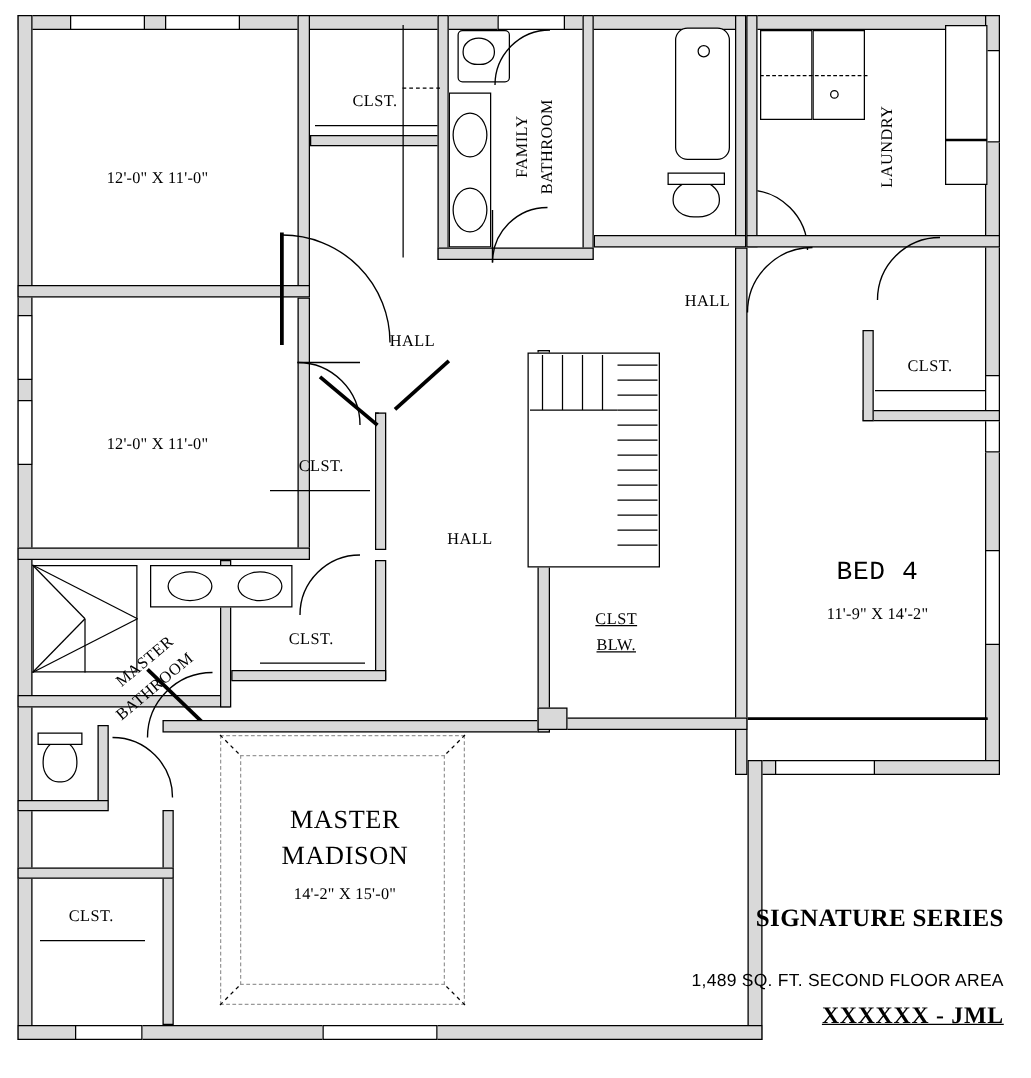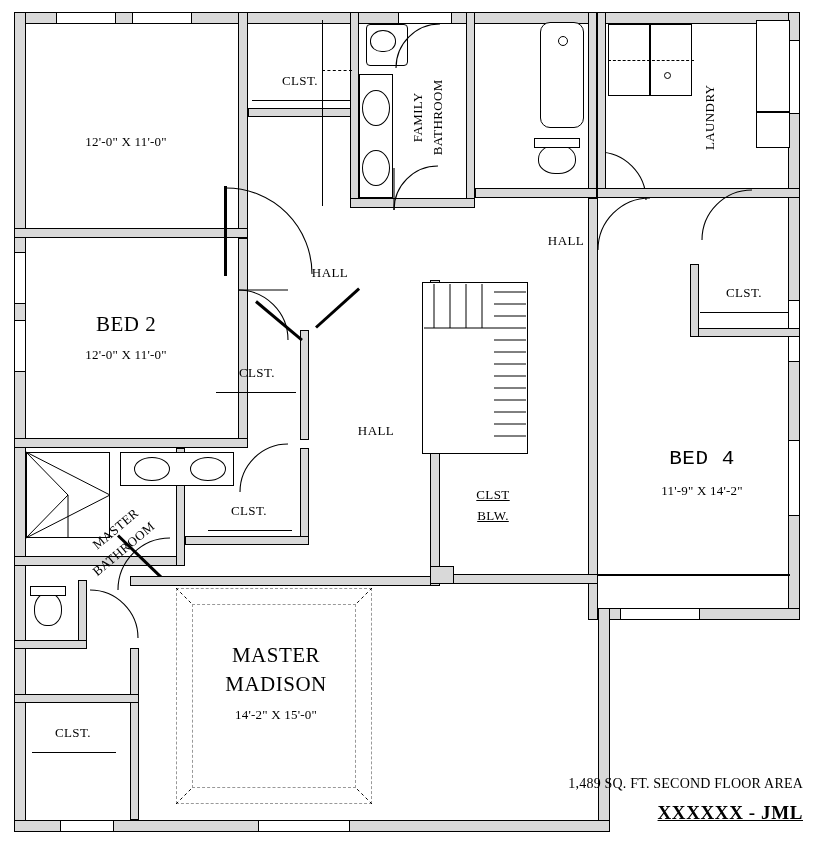--- a/index.html
+++ b/index.html
@@ -87,22 +87,22 @@
   }
   .tb-line1 {
     font-size: 20px;
     font-weight: bold;
     letter-spacing: 0.3px;
     line-height: 1.25;
   }
   .tb-line2 {
     font-size: 14px;
     letter-spacing: 0.2px;
-    margin-top: 6px;
-    font-family: Liberation Serif, serif;
+    margin-top: 28px;
+    font-family: Liberation Sans, sans-serif;
   }
   .tb-line3 {
     font-size: 19px;
     font-weight: bold;
     letter-spacing: 0.6px;
     margin-top: 10px;
     text-decoration: underline;
   }
   
   .oval {
@@ -216,21 +216,20 @@
   <svg class="ov" style="left:700px; top:188px; width:54px; height:54px;">
     <path class="swing" d="M 52 2 A 50 50 0 0 0 2 52"></path>
   </svg>
 
   <div class="lbl small-cap" style="left:290px; top:266px; width:80px;">HALL</div>
   <div class="lbl small-cap" style="left:526px; top:234px; width:80px;">HALL</div>
   <div class="lbl small-cap" style="left:336px; top:424px; width:80px;">HALL</div>
 
   <div class="wall" style="left:238px; top:238px; width:10px; height:204px;"></div>
   <div class="wall" style="left:14px; top:438px; width:234px; height:10px;"></div>
-  <div class="lbl room-name" style="left:46px; top:313px; width:160px;">BED 2</div>
   <div class="lbl room-dim" style="left:46px; top:348px; width:160px;">12'-0" X 11'-0"</div>
   <svg class="ov" style="left:236px; top:288px; width:54px; height:54px;">
     <path class="swing" d="M 2 2 A 50 50 0 0 1 52 52"></path>
     <line class="swing" x1="2" y1="2" x2="52" y2="2"></line>
   </svg>
 
   <div class="wall" style="left:300px; top:330px; width:9px; height:110px;"></div>
   <div class="lbl small-cap" style="left:212px; top:366px; width:90px;">CLST.</div>
   <div class="line" style="left:216px; top:392px; width:80px; height:1px;"></div>
 
@@ -329,17 +328,18 @@
   <div class="lbl small-cap" style="left:696px; top:286px; width:96px;">CLST.</div>
   <div class="line" style="left:700px; top:312px; width:88px; height:1px;"></div>
 
   <svg class="ov" style="left:596px; top:196px; width:56px; height:56px;">
     <path class="swing" d="M 54 2 A 52 52 0 0 0 2 54"></path>
   </svg>
 
   <div class="wall" style="left:430px; top:566px; width:24px; height:18px;"></div>
 
   <div class="title-block">
+    <div class="tb-line1">SIGNATURE SERIES</div>
     <div class="tb-line2">1,489 SQ. FT. SECOND FLOOR AREA</div>
     <div class="tb-line3">XXXXXX - JML</div>
   </div>
 
 </div>
 
 </body></html>

